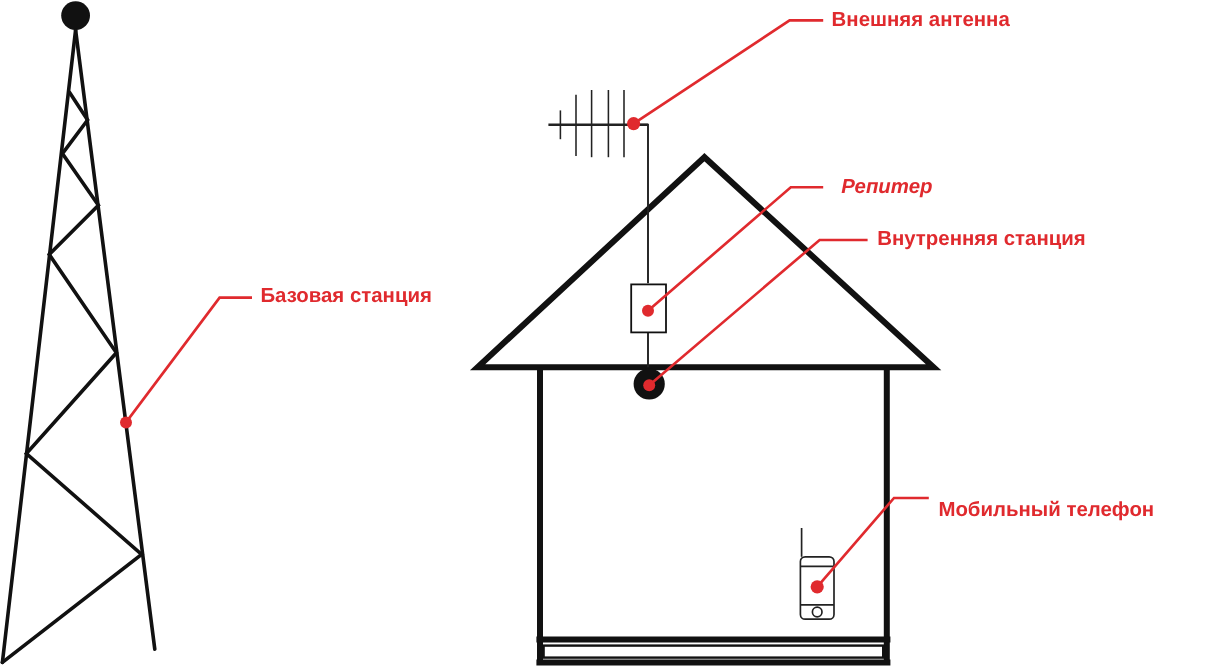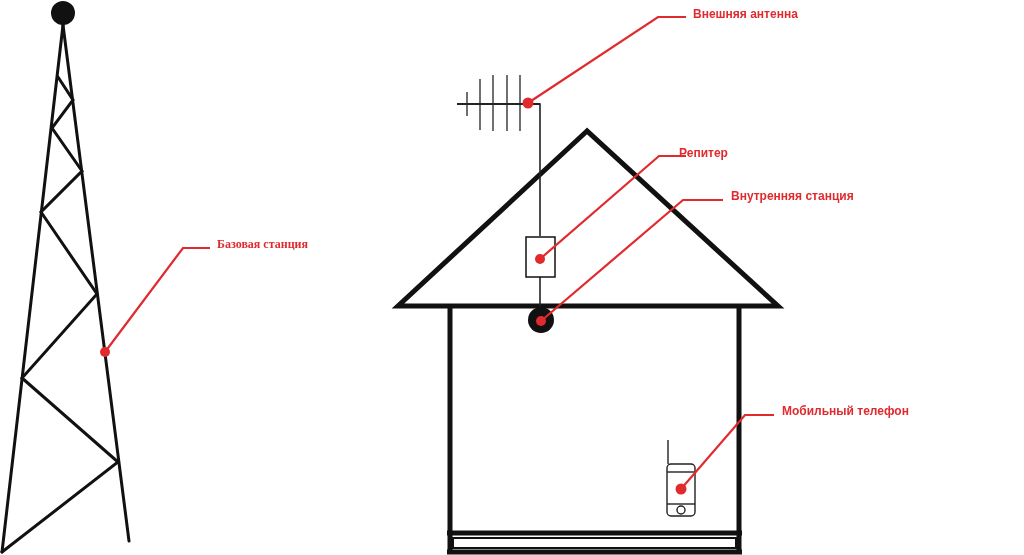--- a/index.html
+++ b/index.html
@@ -2,21 +2,21 @@
 <html><head>
   <meta charset="utf-8">
   <style>
     html, body { margin: 0; padding: 0; background: #ffffff; }
     body { width: 1024px; height: 555px; position: relative; overflow: hidden; font-family: "Liberation Sans", sans-serif; }
     svg { position: absolute; left: 0; top: 0; }
     .label {
       position: absolute;
       font-family: "Liberation Sans", sans-serif;
       font-weight: bold;
-      font-size: 12px;
+      font-size: 17px;
       color: #e02a2e;
       white-space: nowrap;
       line-height: 1;
     }
   </style>
 </head>
 <body>
 
 <svg width="1024" height="555" viewBox="0 0 1024 555">
 
@@ -72,17 +72,17 @@
   </g>
   <g fill="#e02a2e">
     <circle cx="105" cy="352" r="5"></circle>
     <circle cx="528" cy="103" r="5.5"></circle>
     <circle cx="540" cy="259" r="5"></circle>
     <circle cx="541" cy="321" r="5"></circle>
     <circle cx="681" cy="489" r="5.5"></circle>
   </g>
 </svg>
 
-<div class="label" style="left:217px; top:238px;font-family:Liberation Serif, serif;">Базовая станция</div>
+<div class="label" style="left:217px; top:238px;">Базовая станция</div>
 <div class="label" style="left:693px; top:8px;">Внешняя антенна</div>
-<div class="label" style="left:679px; top:147px;">Репитер</div>
+<div class="label" style="left:701px; top:147px;font-style:italic;">Репитер</div>
 <div class="label" style="left:731px; top:190px;">Внутренняя станция</div>
-<div class="label" style="left:782px; top:405px;">Мобильный телефон</div>
+<div class="label" style="left:782px; top:416px;">Мобильный телефон</div>
 
 </body></html>

